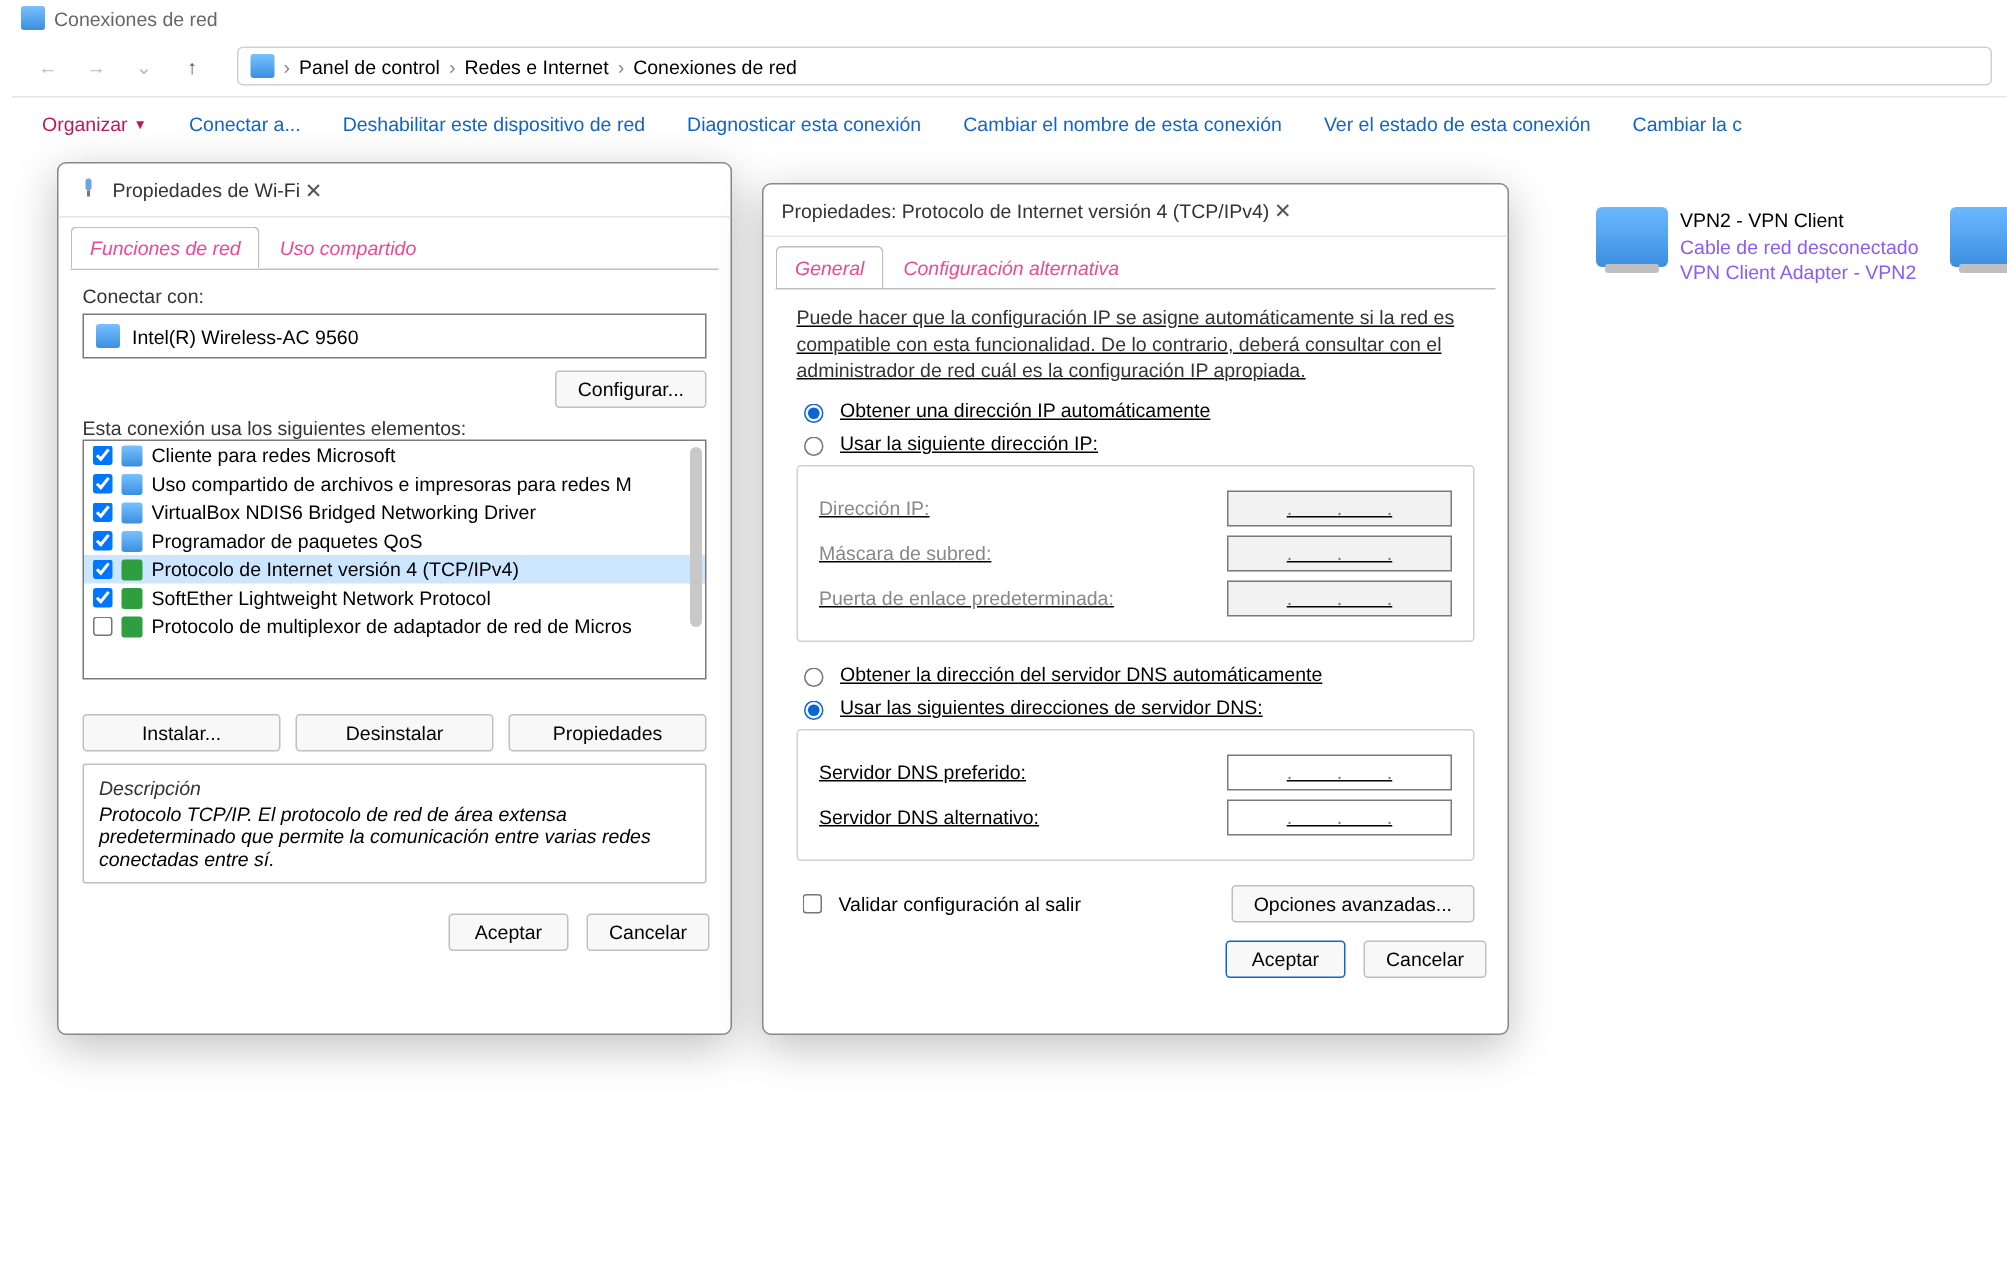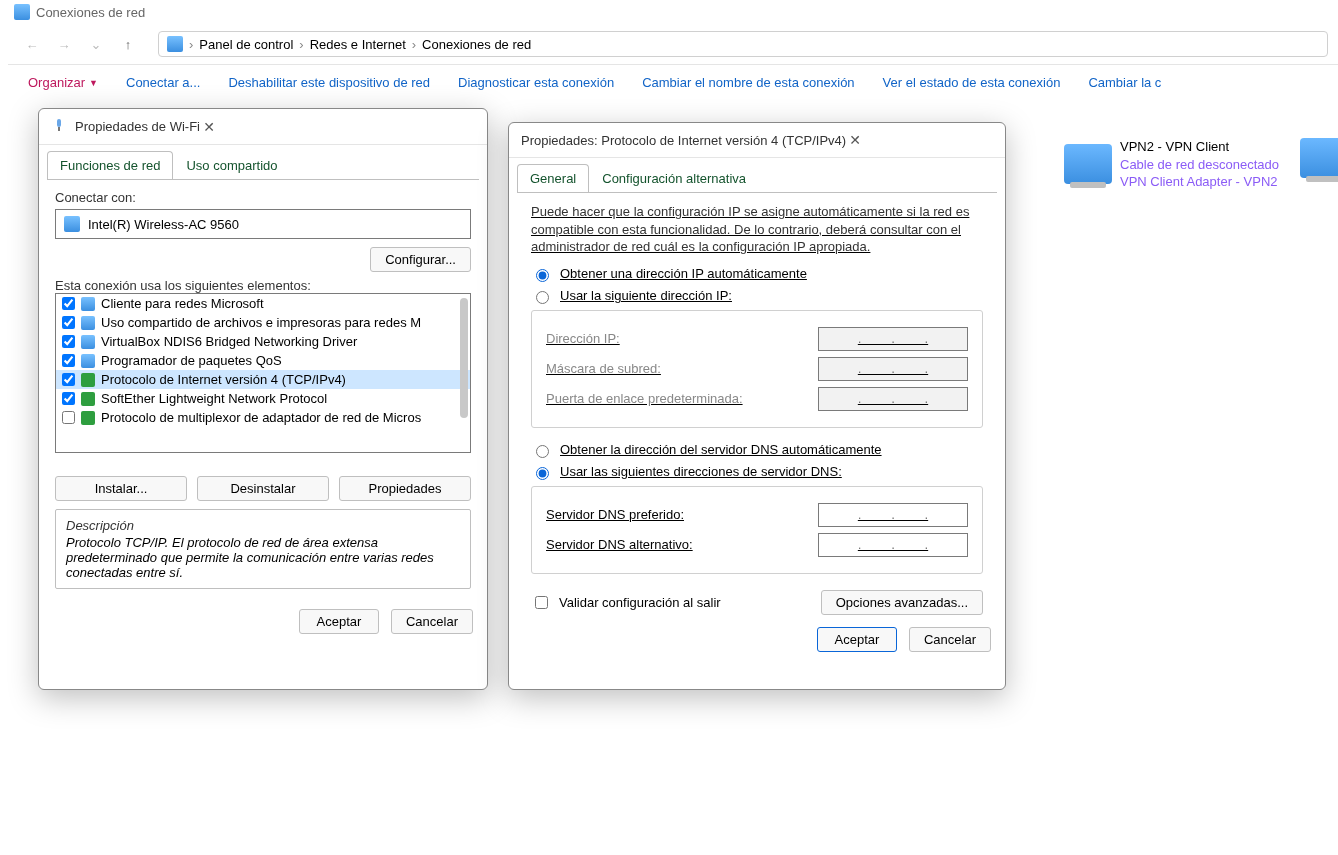--- a/index.html
+++ b/index.html
@@ -8,34 +8,34 @@
 .explorer { position:absolute; left:8px; top:0; right:0; }
 .title-row { display:flex; align-items:center; gap:6px; padding:4px 6px; color:#666;}
 .nav-row { display:flex; align-items:center; gap:4px; padding:6px 10px; border-bottom:1px solid #e5e5e5;}
 .nav-btn { width:28px; height:28px; display:flex; align-items:center; justify-content:center; color:#555; border-radius:4px;}
 .nav-btn.disabled{color:#bbb;}
 .addr { flex:1; margin-left:12px; border:1px solid #d0d0d0; border-radius:4px; display:flex; align-items:center; gap:6px; padding:4px 8px;}
 .bc-item{color:#000;}
 .bc-sep{color:#888;}
 .cmd-row { display:flex; align-items:center; gap:28px; padding:10px 20px; color:#1164c7; white-space:nowrap; overflow:hidden;}
 .cmd-row .org{color:#be185d; display:flex; align-items:center; gap:4px;}
-.conn-item { display:flex; align-items:center; gap:8px; width:290px;padding-left:46px;}
+.conn-item { display:flex; align-items:flex-start; gap:8px; width:290px;padding-left:46px;}
 .conn-ico { width:48px; height:40px; background:linear-gradient(#6bb8ff,#3b8fe0); border-radius:4px; position:relative;}
 .conn-ico::after{content:""; position:absolute; bottom:-4px; left:6px; right:6px; height:6px; background:#c0c0c0; border-radius:2px;}
 .conn-txt { display:flex; flex-direction:column; line-height:1.35;}
 .conn-name{font-weight:400;}
 .conn-sub{color:#8b5cf6;}
 
 
 .dialog { position:absolute; background:#fff; border:1px solid #888; border-radius:6px; box-shadow:0 8px 30px rgba(0,0,0,0.25); }
 .dlg-title { display:flex; align-items:center; padding:8px 12px; border-bottom:1px solid #e5e5e5;}
 .dlg-title .t { display:flex; align-items:center; gap:8px; color:#333;}
 .close-x { width:18px; height:18px; display:flex; align-items:center; justify-content:center; color:#555; font-size:14px;}
 .tabs { display:flex; gap:0; padding:6px 8px 0 8px;}
-.tab { padding:6px 12px; border:1px solid transparent; border-bottom:none; border-radius:4px 4px 0 0; color:#14532d; cursor:pointer;}
+.tab { padding:6px 12px; border:1px solid transparent; border-bottom:none; border-radius:4px 4px 0 0; color:#ec4899; cursor:pointer;font-style:italic;}
 .tab.active { border-color:#bfbfbf; background:#fff; position:relative; z-index:2;}
 .tab-underline{height:1px; background:#bfbfbf; margin:0 8px;}
 .dlg-body { padding:10px 16px;}
 .btn { min-width:80px; padding:4px 14px; border:1px solid #bfbfbf; border-radius:3px; background:#f8f8f8; text-align:center; display:inline-block;}
 .btn.primary{ border-color:#0a66d8; color:#000;}
 .btn-row { display:flex; gap:12px; justify-content:flex-end; padding:10px 14px 14px;}
 .fine-label{color:#333;}
 input.ip { width:150px; height:24px; border:1px solid #7a7a7a; background:#fff; text-align:center;}
 input.ip:disabled{background:#f2f2f2; color:#888;}
 .field-row{display:flex; align-items:center; justify-content:space-between; margin:6px 0;}

